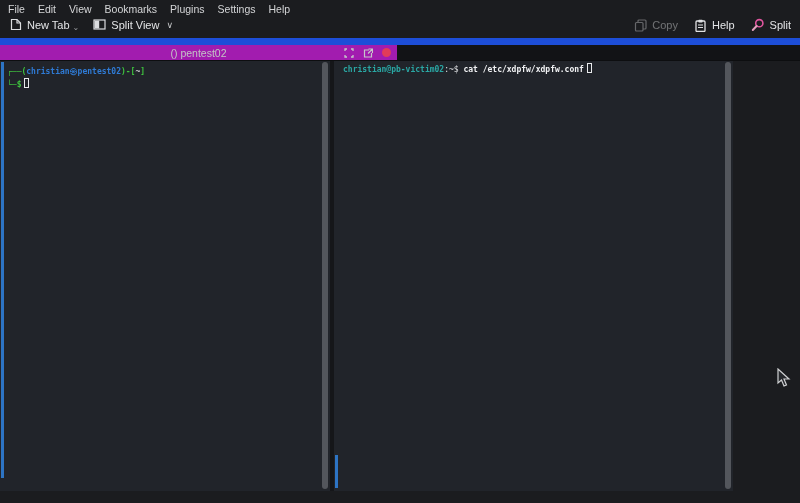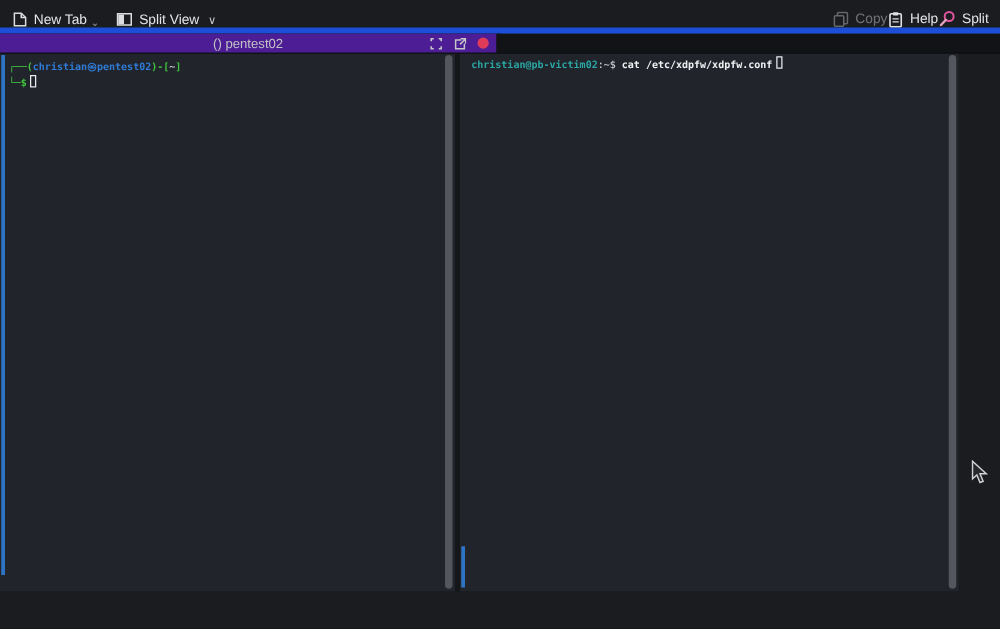--- a/index.html
+++ b/index.html
@@ -7,46 +7,46 @@
   body { font-family:"Liberation Sans", sans-serif; color:#d8d9da; position:relative; }
 
   .window { position:absolute; inset:0; display:flex; flex-direction:column; background:#1b1c1f; }
 
   
   .menubar { height:18px; display:flex; align-items:center; gap:13px; padding-left:8px;
              font-size:10.5px; background:#1b1c1f; flex:0 0 auto; }
   .menu-item { color:#d4d5d7; cursor:default; }
 
   
-  .toolbar { height:27px; display:flex; align-items:flex-end; background:#1b1c1f;
-             font-size:11px; flex:0 0 auto; border-bottom:5px solid #1d4ed8; }
+  .toolbar { height:27px; display:flex; align-items:flex-start; background:#1b1c1f;
+             font-size:11px; flex:0 0 auto; border-bottom:7px solid #1d4ed8; }
   .tb-left { display:flex; align-items:center; gap:14px; padding-left:9px; }
-  .tb-right { margin-left:auto; display:flex; align-items:center; padding-right:9px; }
+  .tb-right { margin-left:auto; display:flex; align-items:center; gap:16px; padding-right:9px; }
   .tb-btn { display:flex; align-items:center; gap:5px; color:#e3e4e6; }
   .tb-btn.disabled { opacity:.42; }
   .tb-btn svg { display:block; }
   .mini-caret { font-size:8px; color:#9a9b9e; margin-left:-2px; align-self:flex-end; line-height:6px; }
   .chev { font-size:9px; color:#c9cacc; margin-left:2px; }
 
   
   .headers { height:16px; display:flex; background:#121316; flex:0 0 auto;
              border-bottom:1px solid #0d0e10; }
   .pane-header { position:relative; display:flex; align-items:center; justify-content:center;
-                 font-size:10.5px; color:#c3c4c6; background:#4c1d95; }
+                 font-size:10.5px; color:#c3c4c6; background:#a21caf; }
   .pane-header.left  { width:397px; }
   .hdr-divider { width:4px; background:#121316; }
   .pane-header.right { width:399px; }
   .hdr-icons { position:absolute; right:6px; top:0; height:100%; display:flex; align-items:center; gap:9px; }
   .hdr-icons svg { display:block; }
   .close-dot { width:9px; height:9px; border-radius:50%; background:var(--close-red,#e13b5a); }
 
   
   .term-row { position:relative; height:430px; flex:0 0 auto; display:flex; }
   .pane { position:relative; background:#21242a; overflow:hidden; }
-  .pane.left  { width:364px; }
+  .pane.left  { width:330px; }
   .pane-divider { width:4px; background:#151619; }
   .pane.right { width:399px; }
 
   .term-content { font-family:"DejaVu Sans Mono", monospace; font-size:8px; line-height:13px;
                   color:#dfe1e3; white-space:pre; }
   .pane.left  .term-content { padding:4px 10px 0 7px; }
   .pane.right .term-content { padding:2px 8px 0 9px; }
 
   .g { color:var(--kali-green,#3fc53f); font-weight:bold; }
   .b { color:var(--kali-blue,#2f7bd6); font-weight:bold; }
@@ -69,20 +69,29 @@
   .bottom-strip { flex:1 1 auto; background:#1b1c1f; }
 
   
   .mouse-pointer { position:absolute; left:777px; top:368px; width:14px; height:20px; z-index:50; }
 </style>
 </head>
 <body>
 
 <div class="window">
 
+  <div class="menubar">
+    <span class="menu-item">File</span>
+    <span class="menu-item">Edit</span>
+    <span class="menu-item">View</span>
+    <span class="menu-item">Bookmarks</span>
+    <span class="menu-item">Plugins</span>
+    <span class="menu-item">Settings</span>
+    <span class="menu-item">Help</span>
+  </div>
 
   <div class="toolbar">
     <div class="tb-left">
       <div class="tb-btn">
         <span>
           <svg width="13" height="13" viewBox="0 0 13 13">
             <path d="M2.5 1.5 H8 L11.5 5 V11.5 H2.5 Z" fill="none" stroke="#dcdde0" stroke-width="1.2"></path>
             <path d="M8 1.5 V5 H11.5" fill="none" stroke="#dcdde0" stroke-width="1.2"></path>
           </svg>
         </span>

